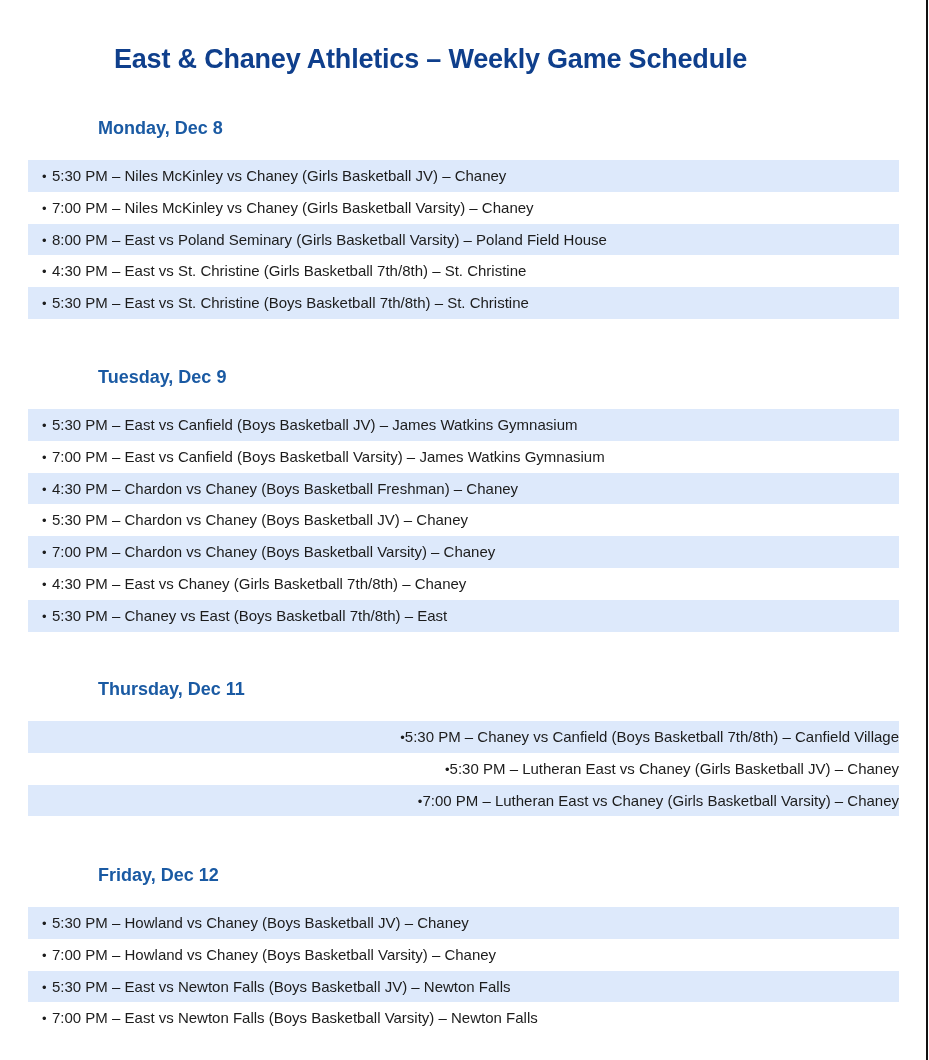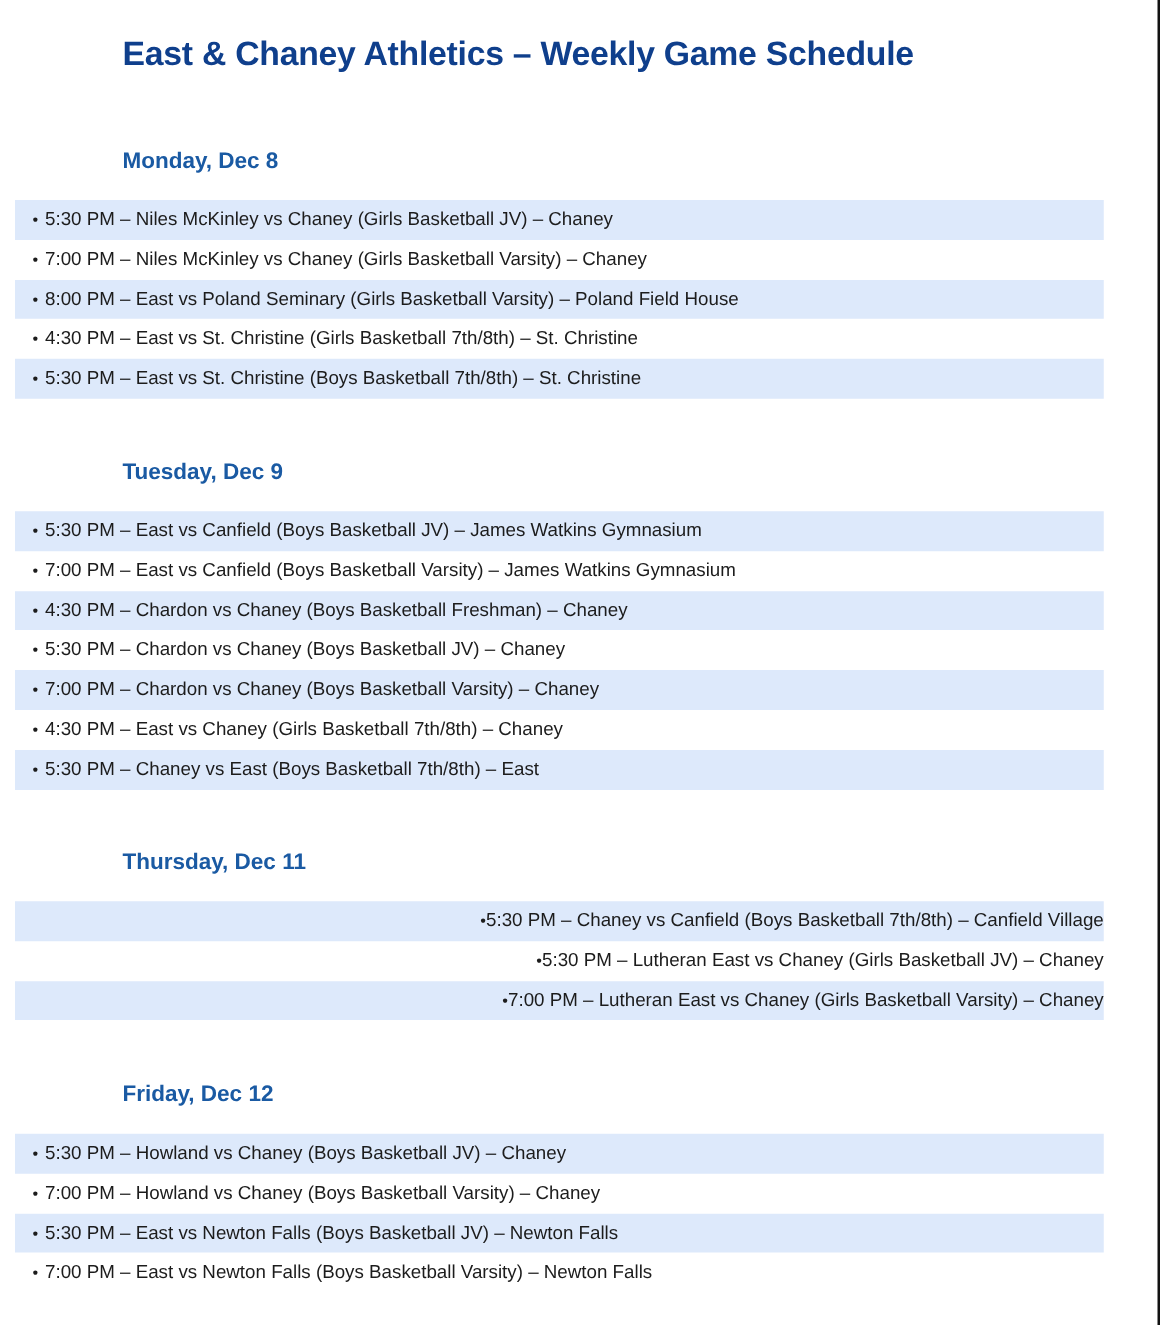--- a/index.html
+++ b/index.html
@@ -2,28 +2,28 @@
 <html><head>
 <meta charset="utf-8">
 <style>
   html, body { margin:0; padding:0; }
   body {
     width:929px; height:1060px; background:#ffffff; position:relative; overflow:hidden;
     font-family:"Liberation Sans", sans-serif;
   }
   .edge { position:absolute; left:926px; top:0; width:2px; height:1060px; background:#111; }
   .title {
-    position:absolute; left:98px; top:28px; margin:0;
+    position:absolute; left:98px; top:28px; margin:16px;
     font-size:27px; font-weight:bold; color:#0f3f8c; letter-spacing:-0.2px;
   }
   .day {
     position:absolute; left:98px; margin:0;
     font-size:18px; font-weight:bold; color:#1a5aa3;
   }
-  .list { position:absolute; left:12px; width:871px; margin:0; padding:0; list-style:none; }
+  .list { position:absolute; left:28px; width:871px; margin:0; padding:0; list-style:none; }
   .row {
     height:31.8px; line-height:31.8px; font-size:15px; color:#1c1c1c;
     padding-left:14px; box-sizing:border-box; white-space:nowrap;
   }
   .row.shade { background:#dde9fb; }
   .bullet { display:inline-block; width:10px; font-size:13px; }
 </style>
 </head>
 <body>
 

